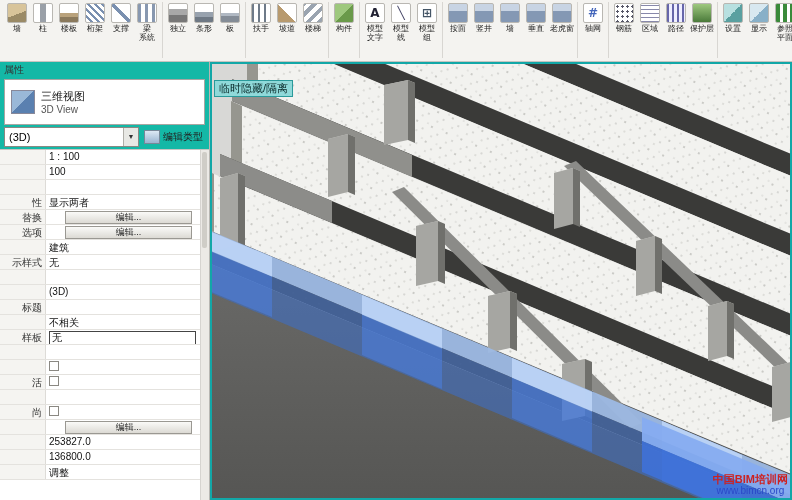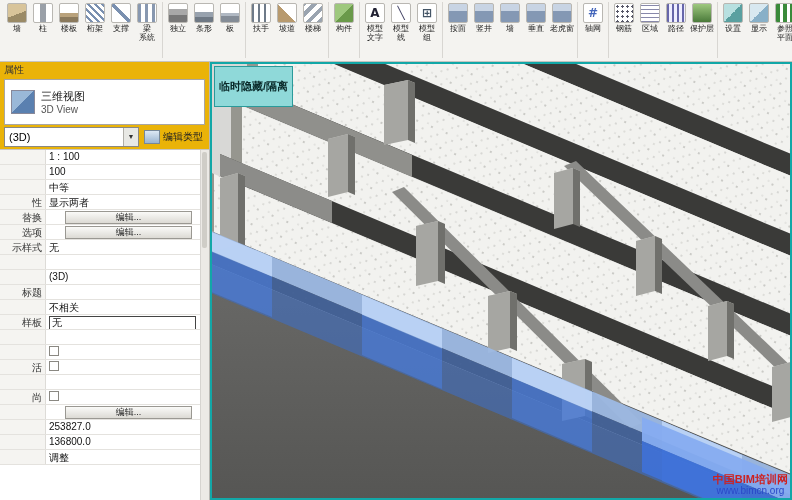--- a/index.html
+++ b/index.html
@@ -35,21 +35,21 @@
   .ic-area{background:repeating-linear-gradient(0deg,#88a 0 1px,#fff 1px 4px),
            repeating-linear-gradient(90deg,#88a 0 1px,#fff 1px 4px)}
   .ic-path{background:repeating-linear-gradient(90deg,#66a 0 2px,#eef 2px 5px)}
   .ic-cover{background:linear-gradient(180deg,#9ec87e,#4a7a3a)}
   .ic-setplane{background:linear-gradient(135deg,#b8e0e0 50%,#5aa0a0 50%)}
   .ic-showplane{background:linear-gradient(135deg,#d8e8f0 50%,#88b0c8 50%)}
   .ic-refplane{background:repeating-linear-gradient(90deg,#3a8a3a 0 4px,#fff 4px 7px)}
   
   .main{display:flex;height:438px}
   
-  .props{width:210px;box-sizing:border-box;background:#eab308;border-right:1px solid #b8b6b2;
+  .props{width:210px;box-sizing:border-box;background:#14b8a6;border-right:1px solid #b8b6b2;
          display:flex;flex-direction:column}
   .props-title{height:14px;font-size:10px;padding:1px 4px;color:#333}
   .type-box{margin:1px 4px;background:#fff;border:1px solid #a8a6a2;height:44px;
             display:flex;align-items:center;gap:6px;padding:0 6px}
   .type-icon{width:22px;height:22px;background:linear-gradient(135deg,#9ab8d8 50%,#5a80b0 50%);border:1px solid #889}
   .type-l1{font-size:11px;color:#111}
   .type-l2{font-size:10px;color:#555}
   .sel-row{display:flex;margin:1px 4px 2px;height:20px;gap:3px}
   .sel-box{flex:1;background:#fff;border:1px solid #8a8882;display:flex;align-items:center;
            justify-content:space-between;font-size:11px;padding:0 0 0 4px}
@@ -64,22 +64,22 @@
   .p-value{flex:1;font-size:10px;color:#111;padding:1px 3px 0;overflow:hidden;white-space:nowrap;position:relative}
   .p-btn{margin:0 14px 0 16px;border:1px solid #9a9892;background:linear-gradient(#fafaf8,#dcdad4);
          text-align:center;font-size:9px;line-height:11px;height:11px;color:#222}
   .p-check{display:inline-block;width:10px;height:10px;border:1px solid #8a8882;background:#fff;box-sizing:border-box}
   .p-boxed{border:1px solid #444;height:12px;line-height:12px;padding:0 2px;margin-right:10px}
   .p-scroll{position:absolute;right:0;top:0;bottom:0;width:8px;background:#eceae6;border-left:1px solid #d6d4d0}
   .p-thumb{position:absolute;top:2px;left:1px;width:5px;height:96px;background:#cfcdc7;border-radius:2px}
   
   .viewport{flex:1;position:relative;border:2px solid #12a7a7;background:#d8d8d6;overflow:hidden}
   .viewport svg{position:absolute;left:0;top:0}
-  .hi-label{position:absolute;top:2px;left:2px;background:#8fd9d9;border:1px solid #2a9a9a;
-            color:#0a2a2a;font-size:11px;font-weight:bold;line-height:15px;padding:12px 4px}
+  .hi-label{position:absolute;top:16px;left:2px;background:#8fd9d9;border:1px solid #2a9a9a;
+            color:#0a2a2a;font-size:11px;font-weight:normal;line-height:15px;padding:0 4px}
   .watermark{position:absolute;right:2px;bottom:2px;text-align:center;line-height:11px}
   .wm1{color:#cc2222;font-size:11px;font-weight:bold}
   .wm2{color:#2b48c8;font-size:10px}
 </style>
 </head>
 <body>
 
 <div class="ribbon">
   <div id="ribbon-groups" style="display:flex">
       <div class="rb-group">
@@ -250,37 +250,40 @@
           <div class="p-row">
             <div class="p-label"></div>
             <div class="p-value">1 : 100</div>
           </div>
           <div class="p-row">
             <div class="p-label"></div>
             <div class="p-value">100</div>
           </div>
           <div class="p-row">
             <div class="p-label"></div>
-            <div class="p-value">中等</div>
           </div>
           <div class="p-row">
             <div class="p-label">性</div>
             <div class="p-value">显示两者</div>
           </div>
           <div class="p-row">
             <div class="p-label">替换</div>
             <div class="p-value">
               <div class="p-btn">编辑...</div>
             </div>
           </div>
           <div class="p-row">
             <div class="p-label">选项</div>
             <div class="p-value">
               <div class="p-btn">编辑...</div>
             </div>
+          </div>
+          <div class="p-row">
+            <div class="p-label"></div>
+            <div class="p-value">建筑</div>
           </div>
           <div class="p-row">
             <div class="p-label">示样式</div>
             <div class="p-value">无</div>
           </div>
           <div class="p-row">
             <div class="p-label"></div>
             <div class="p-value"></div>
           </div>
           <div class="p-row">

